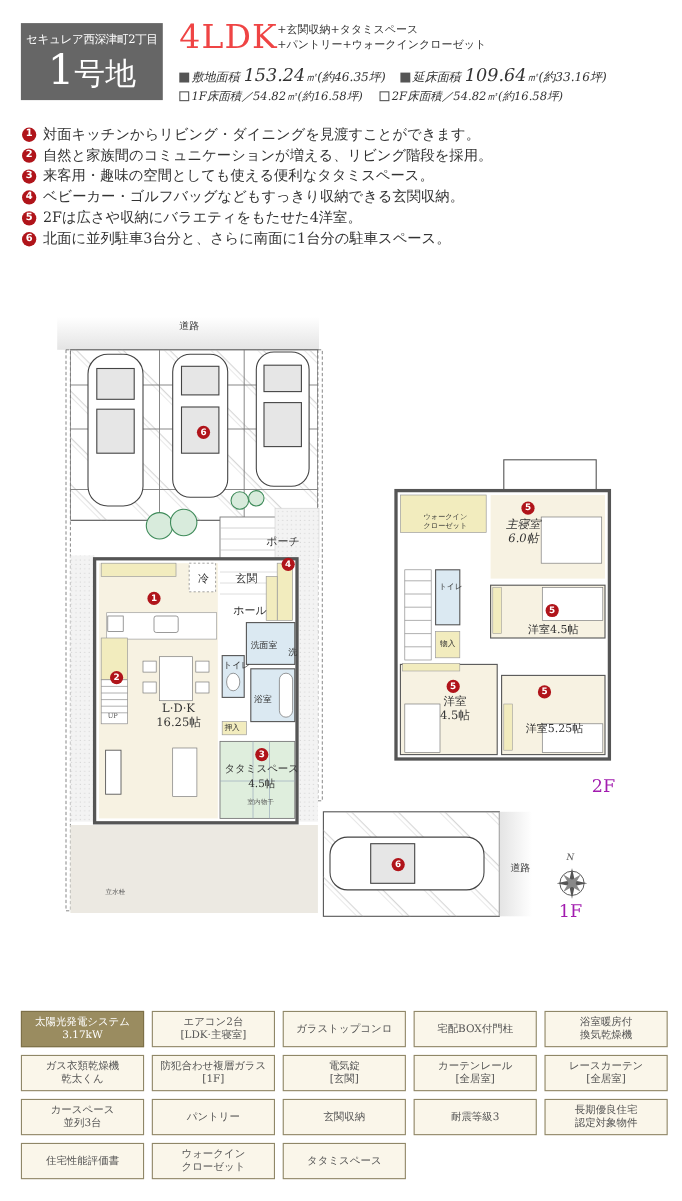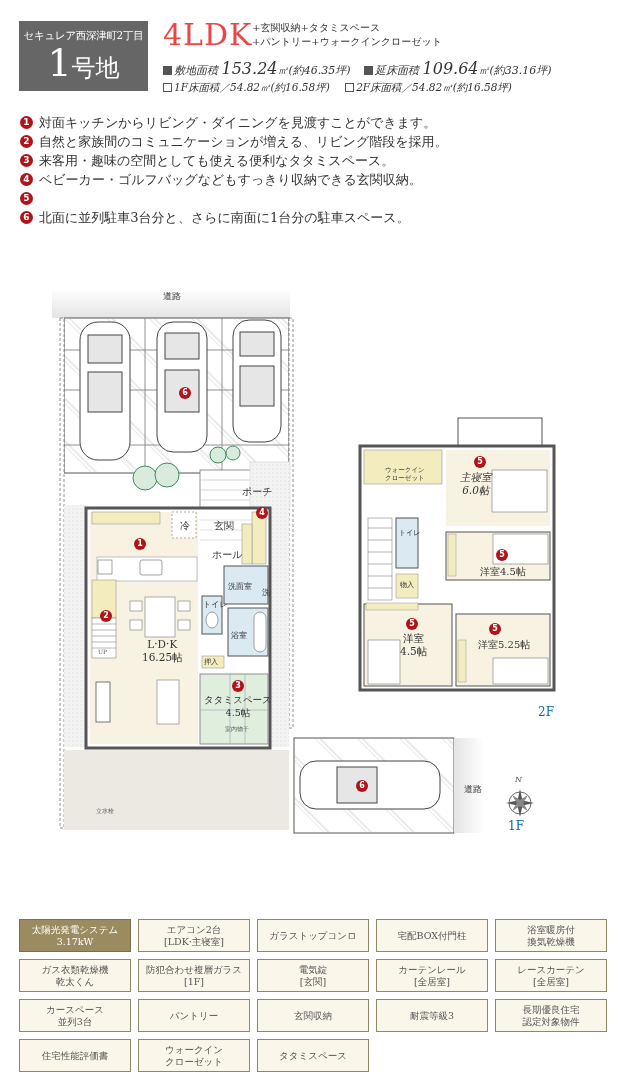--- a/index.html
+++ b/index.html
@@ -4,21 +4,21 @@
 <style>
   * { box-sizing: border-box; margin: 0; padding: 0; }
   html, body { width: 620px; height: 1092px; background: #ffffff; overflow: hidden; }
   body { font-family: "DejaVu Serif", "Liberation Serif", serif; color: #333; position: relative; }
 
   
   .lot-badge { position: absolute; left: 19px; top: 21px; width: 129px; height: 70px; background: #666666; color: #fff; text-align: center; }
   .lot-badge .area-name { font-size: 10.5px; margin-top: 8px; letter-spacing: -0.3px; }
   .lot-badge .lot-no { font-size: 30px; margin-top: 0px; line-height: 40px; }
   .lot-badge .lot-no .num { font-size: 38px; }
-  .lot-badge .lot-no .suffix { font-size: 24px; text-align: center; }
+  .lot-badge .lot-no .suffix { font-size: 28px; text-align: center; }
 
   .layout-type { position: absolute; left: 163px; top: 18px; font-size: 30px; letter-spacing: 1px; color: #ef4444; line-height: 34px; }
   .layout-extras { position: absolute; left: 252px; top: 21px; font-size: 10px; line-height: 14px; color: #333; }
 
   .area-row { position: absolute; left: 163px; font-size: 11px; color: #333; white-space: nowrap; }
   .area-row.r1 { top: 59px; }
   .area-row.r2 { top: 81px; font-size: 10.5px; }
   .area-row .sq { display: inline-block; width: 9px; height: 9px; background: #555; margin-right: 2px; vertical-align: -1px; }
   .area-row .sq.empty { background: #fff; border: 1px solid #555; }
   .area-row .big { font-size: 16px; }
@@ -28,21 +28,21 @@
 
   
   .features { position: absolute; left: 20px; top: 113px; }
   .feature { height: 19px; font-size: 13px; line-height: 19px; white-space: nowrap; color: #333; display: flex; align-items: center; }
   .num-circle { display: inline-block; width: 13px; height: 13px; border-radius: 50%; background: #b0141a; color: #fff; font-size: 9px; line-height: 13px; text-align: center; margin-right: 6px; font-family: "DejaVu Sans", sans-serif; font-weight: bold; flex-shrink: 0; }
 
   
   .plan { position: absolute; left: 0; top: 285px; width: 491px; height: 560px; }
   .road-label { position: absolute; font-size: 9px; color: #333; }
   .plan-label { position: absolute; font-size: 10px; color: #333; white-space: nowrap; }
-  .floor-label { position: absolute; font-size: 12px; color: #0369a1; }
+  .floor-label { position: absolute; font-size: 16px; color: #a21caf; }
   .marker { position: absolute; width: 12px; height: 12px; border-radius: 50%; background: #b0141a; color: #fff; font-size: 8px; line-height: 12px; text-align: center; font-family: "DejaVu Sans", sans-serif; font-weight: bold; }
   .room-label { position: absolute; text-align: center; font-size: 10.5px; line-height: 13px; color: #333; white-space: nowrap; }
   .small-label { position: absolute; font-size: 6px; color: #555; white-space: nowrap; }
 
   
   .equip-grid { position: absolute; left: 19px; top: 919px; width: 464px; display: grid; grid-template-columns: repeat(5, 112px); column-gap: 7px; row-gap: 7px; }
   .equip { height: 33px; border: 1.5px solid #8f8768; background: #faf6ea; color: #555; font-size: 9.5px; line-height: 12px; display: flex; align-items: center; justify-content: center; text-align: center; white-space: pre-line; }
   .equip.highlight { background: #9a8c60; color: #fff; border-color: #7d7048; }
 </style>
 </head>
@@ -80,20 +80,21 @@
   <div class="feature">
       <span class="num-circle">3</span>
       <span>来客用・趣味の空間としても使える便利なタタミスペース。</span>
     </div>
   <div class="feature">
       <span class="num-circle">4</span>
       <span>ベビーカー・ゴルフバッグなどもすっきり収納できる玄関収納。</span>
     </div>
   <div class="feature">
       <span class="num-circle">5</span>
+      <span>2Fは広さや収納にバラエティをもたせた4洋室。</span>
     </div>
   <div class="feature">
       <span class="num-circle">6</span>
       <span>北面に並列駐車3台分と、さらに南面に1台分の駐車スペース。</span>
     </div>
 </div>
 
 <div class="plan">
   <svg width="620" height="560" viewBox="0 285 620 560" style="position:absolute;left:0;top:0;">
     <defs>
@@ -308,21 +309,21 @@
 クローゼット</div>
   <div class="room-label" style="left:460px; top:186px;font-style:italic;">
       <div>主寝室</div>
       <div>6.0帖</div>
     </div>
   <div class="plan-label" style="left:480px; top:280px; font-size:10px;">洋室4.5帖</div>
   <div class="room-label" style="left:400px; top:347px;">
       <div>洋室</div>
       <div>4.5帖</div>
     </div>
-  <div class="plan-label" style="left:478px; top:353px; font-size:10px;">洋室5.25帖</div>
+  <div class="plan-label" style="left:478px; top:370px; font-size:10px;">洋室5.25帖</div>
   <div class="plan-label" style="left:399px; top:243px; font-size:7px;">トイレ</div>
   <div class="plan-label" style="left:400px; top:295px; font-size:7px;">物入</div>
 
   <div class="floor-label" style="left:538px; top:420px;">2F</div>
   <div class="small-label" style="left:515px; top:490px; font-size:8px; font-style:italic;">N</div>
   <div class="floor-label" style="left:508px; top:534px;">1F</div>
 </div>
 
 <div class="equip-grid">
   <div class="equip highlight">太陽光発電システム

